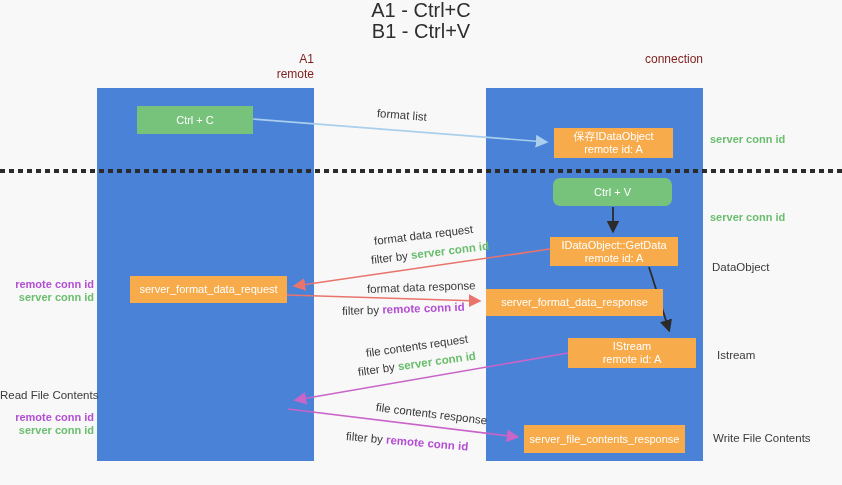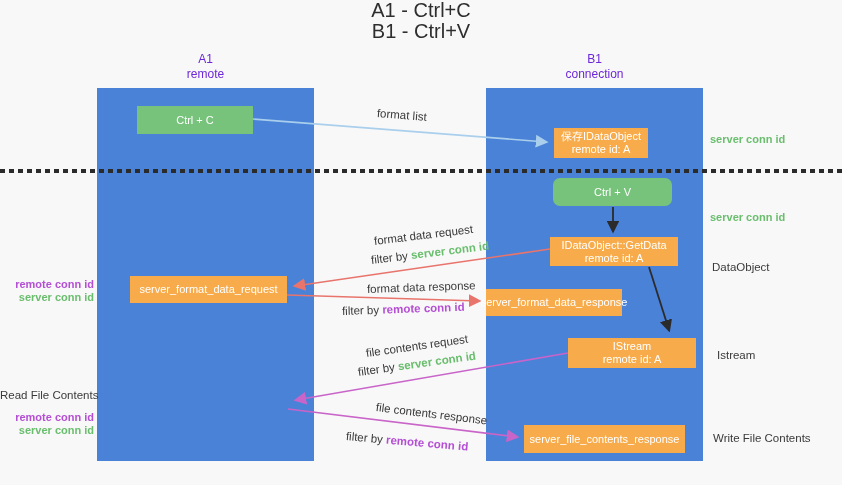--- a/index.html
+++ b/index.html
@@ -4,21 +4,21 @@
 <style>
   html,body{margin:0;padding:0;}
   body{
     background:var(--background,#f8f8f8);
     font-family:"Liberation Sans",sans-serif;
     color:var(--text_dark,#3c3c3c);
   }
   .stage{position:relative;width:842px;height:485px;overflow:hidden;}
   .abs{position:absolute;}
   .title{font-size:20px;line-height:21px;text-align:center;color:#2e2e2e;}
-  .hdr{font-size:12px;line-height:15px;text-align:center;color:#6d28d9;}
+  .hdr{font-size:12px;line-height:15px;text-align:right;color:#7f1d1d;}
   .lane{background:var(--lane_blue,#4a82d8);}
   .dotted{background:repeating-linear-gradient(90deg,var(--dotted_line,#2b2b2b) 0 5px,transparent 5px 9px);}
   .node{
     display:flex;flex-direction:column;align-items:center;justify-content:center;
     color:#fff;font-size:11px;line-height:13px;text-align:center;white-space:nowrap;
   }
   .green{background:var(--node_green,#77c37c);}
   .orange{background:var(--node_orange,#f7ab4a);}
   .elabel{font-size:11.5px;white-space:nowrap;color:#3a3a3a;transform-origin:left center;}
   .slabel{font-size:11px;white-space:nowrap;color:#3a3a3a;}
@@ -44,21 +44,20 @@
   <div class="abs title" style="left:0;right:0;top:10;">
     <div>A1 - Ctrl+C</div>
     <div>B1 - Ctrl+V</div>
   </div>
 
   <div class="abs hdr" style="left:97px;top:52px;width:217px;">
     <div>A1</div>
     <div>remote</div>
   </div>
   <div class="abs hdr" style="left:486px;top:52px;width:217px;">
-    <div>B1</div>
     <div>connection</div>
   </div>
 
   <div class="abs lane" style="left:97px;top:88px;width:217px;height:373px;"></div>
   <div class="abs lane" style="left:486px;top:88px;width:217px;height:373px;"></div>
 
   <div class="abs dotted" style="left:0;top:169px;width:842px;height:4px;"></div>
 
   <svg class="overlay" width="842" height="485" viewBox="0 0 842 485">
     <defs>
@@ -81,39 +80,39 @@
     <line class="ln-red" x1="550" y1="249" x2="295" y2="286" marker-end="url(#m-red)"></line>
     <line class="ln-red" x1="287" y1="295" x2="479" y2="301" marker-end="url(#m-red)"></line>
     <line class="ln-mag" x1="568" y1="353" x2="296" y2="400" marker-end="url(#m-mag)"></line>
     <line class="ln-mag" x1="288" y1="409" x2="517" y2="437" marker-end="url(#m-mag)"></line>
   </svg>
 
   <div class="abs node green" style="left:137px;top:106px;width:116px;height:28px;">
     <div>Ctrl + C</div>
   </div>
 
-  <div class="abs node orange" style="left:554px;top:128px;width:94px;height:30px;">
+  <div class="abs node orange" style="left:554px;top:128px;width:119px;height:30px;">
     <div>保存IDataObject</div>
     <div>remote id: A</div>
   </div>
 
   <div class="abs node green" style="left:553px;top:178px;width:119px;height:28px;border-radius:7px;">
     <div>Ctrl + V</div>
   </div>
 
   <div class="abs node orange" style="left:550px;top:237px;width:128px;height:29px;">
     <div>IDataObject::GetData</div>
     <div>remote id: A</div>
   </div>
 
   <div class="abs node orange" style="left:130px;top:276px;width:157px;height:27px;">
     <div>server_format_data_request</div>
   </div>
 
-  <div class="abs node orange" style="left:486px;top:289px;width:136px;height:27px;">
+  <div class="abs node orange" style="left:486px;top:289px;width:177px;height:27px;">
     <div>server_format_data_response</div>
   </div>
 
   <div class="abs node orange" style="left:568px;top:338px;width:128px;height:30px;">
     <div>IStream</div>
     <div>remote id: A</div>
   </div>
 
 
   <div class="abs node orange" style="left:524px;top:425px;width:161px;height:28px;">

